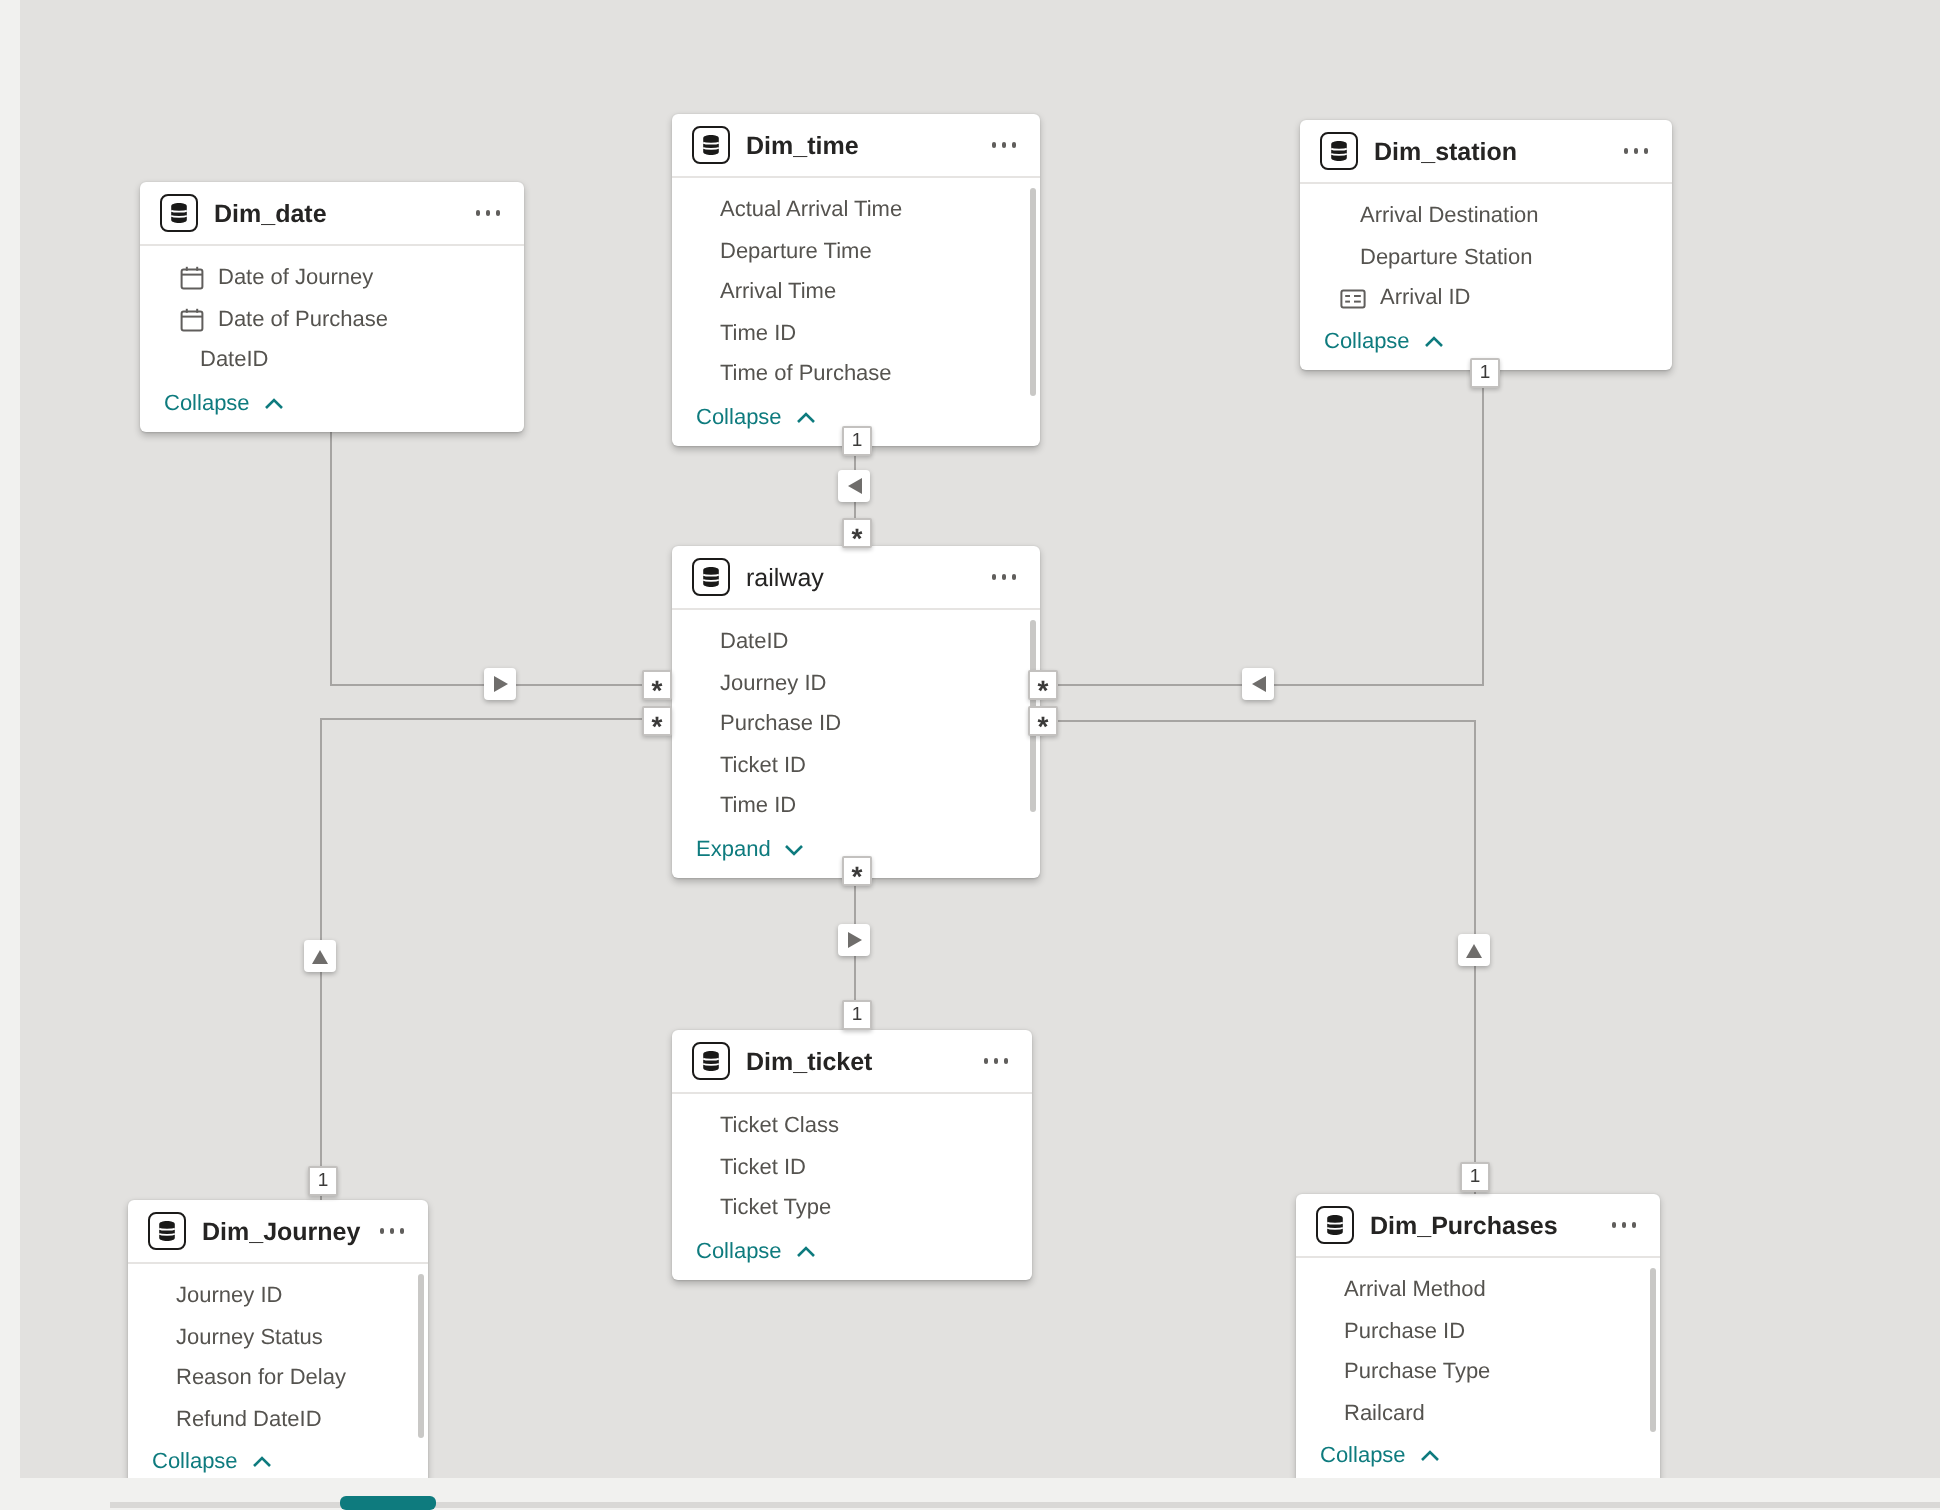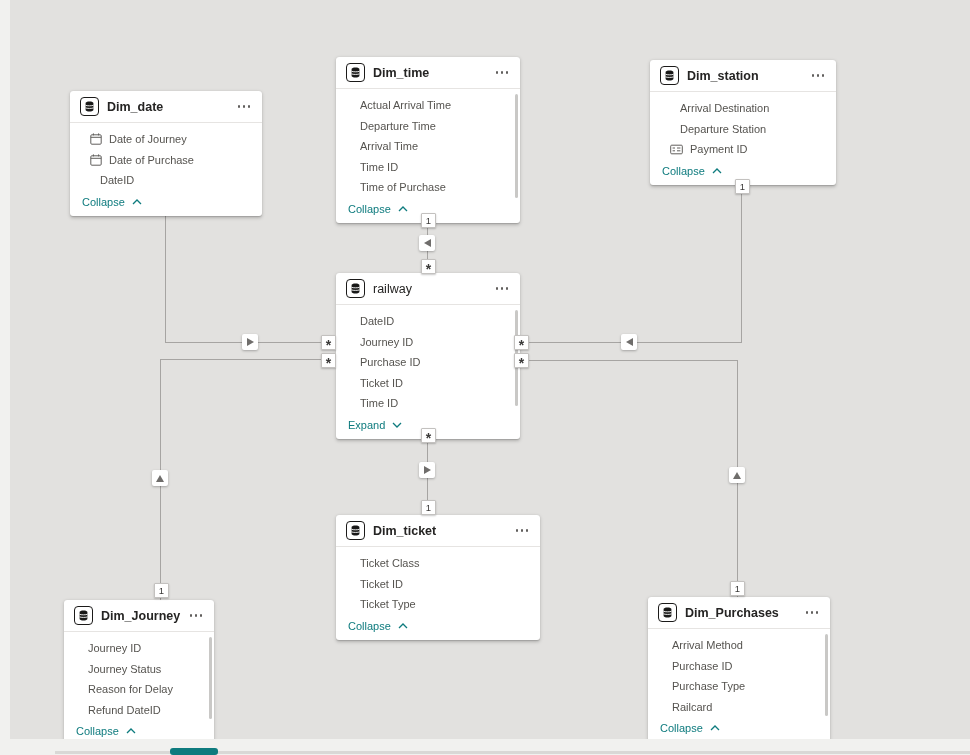--- a/index.html
+++ b/index.html
@@ -179,21 +179,21 @@
       <div class="field-row with-icon">
         <span class="f-icon">
             <svg width="13" height="11" viewBox="0 0 13 11">
               <rect x=".7" y="1.2" width="11.6" height="8.6" rx="1" fill="none" stroke="#605e5c"></rect>
               <line x1="2.6" y1="4" x2="5" y2="4" stroke="#605e5c"></line>
               <line x1="2.6" y1="6.8" x2="5" y2="6.8" stroke="#605e5c"></line>
               <line x1="7" y1="4" x2="10.4" y2="4" stroke="#605e5c"></line>
               <line x1="7" y1="6.8" x2="10.4" y2="6.8" stroke="#605e5c"></line>
             </svg>
           </span>
-        <span>Payment ID</span>
+        <span>Arrival ID</span>
       </div>
     </div>
     <div class="card-footer">
       <span>Collapse</span>
       <svg width="10" height="6" viewBox="0 0 10 6">
           <polyline points="1,5 5,1 9,5" fill="none" stroke="#0e7b7e" stroke-width="1.3"></polyline>
         </svg>
     </div>
   </div>
 
@@ -231,21 +231,21 @@
     </div>
     <div class="v-scroll" style="height:96px;"></div>
     <div class="card-footer">
       <span>Expand</span>
       <svg width="10" height="6" viewBox="0 0 10 6">
           <polyline points="1,1 5,5 9,1" fill="none" stroke="#0e7b7e" stroke-width="1.3"></polyline>
         </svg>
     </div>
   </div>
 
-  <div class="table-card" style="left:336px;top:515px;width:204px;">
+  <div class="table-card" style="left:336px;top:515px;width:180px;">
     <div class="card-header">
       <span class="tbl-icon">
         <svg width="9" height="11" viewBox="0 0 9 11">
             <path d="M4.5 .5C2.3 .5 .6 1.2 .6 2v7c0 .8 1.7 1.5 3.9 1.5S8.4 9.8 8.4 9V2C8.4 1.2 6.7 .5 4.5 .5Z" fill="#191918"></path>
             <path d="M.6 4.3c1.2.7 6.6.7 7.8 0M.6 6.9c1.2.7 6.6.7 7.8 0" stroke="#fff" stroke-width=".9" fill="none"></path>
           </svg>
       </span>
       <span class="card-title">Dim_ticket</span>
       <span class="menu-dots">
           <i></i>

